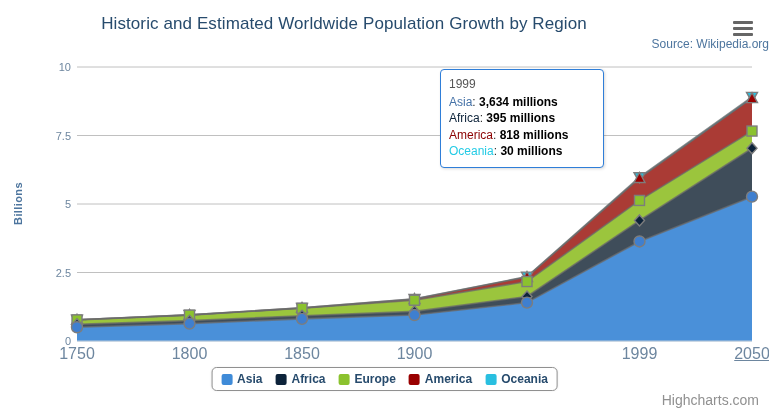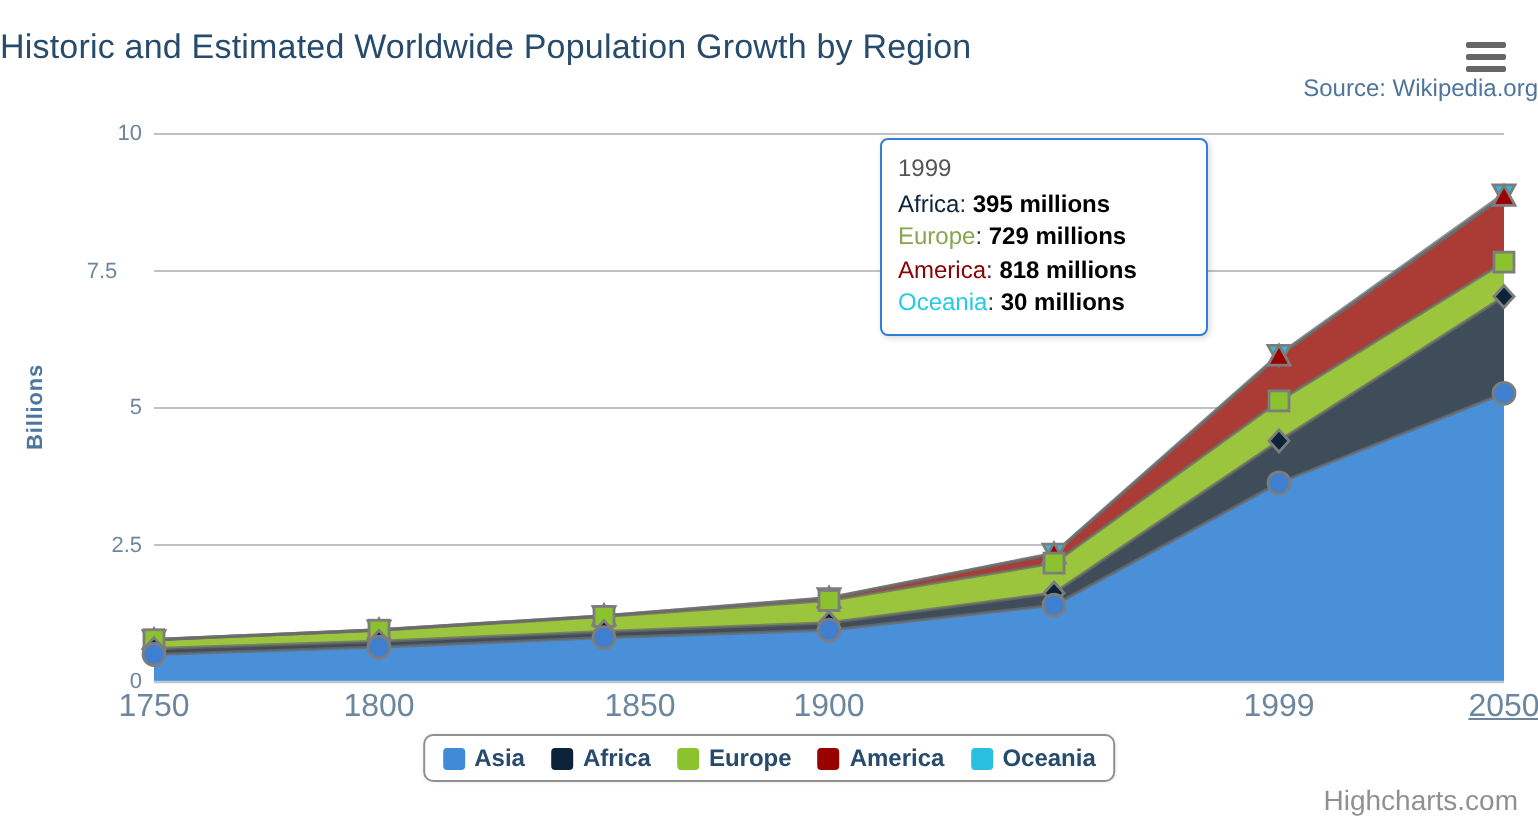--- a/index.html
+++ b/index.html
@@ -19,23 +19,24 @@
     position: absolute;
     left: 0; top: 0;
     width: 769px;
     height: 416px;
     background: #ffffff;
   }
 
   
   .chart-title {
     position: absolute;
-    left: 0;
+    left: 12px;
     top: 14px;
     width: 664px;
+    text-align: center;
     font-size: 17px;
     color: #274b6d;
     font-family: "Liberation Sans", sans-serif;
     letter-spacing: 0.1px;
   }
   .chart-subtitle {
     position: absolute;
     left: 0;
     top: 37px;
     width: 769px;
@@ -245,38 +246,38 @@
     <g id="axis">
         <line x1="77" x2="752" y1="341" y2="341" stroke="#b5c8da" stroke-width="1.2"></line>
       </g>
   </svg>
 
   <div class="ylabel-text">Billions</div>
   <div class="ytick-wrap" id="ytick-wrap">
       <div class="ytick" style="top: 341px;">0</div>
       <div class="ytick" style="top: 272.5px;">2.5</div>
       <div class="ytick" style="top: 204px;">5</div>
-      <div class="ytick" style="top: 135.5px; text-align: center;">7.5</div>
+      <div class="ytick" style="top: 135.5px;">7.5</div>
       <div class="ytick" style="top: 67px;">10</div>
     </div>
   <div id="xtick-wrap">
       <div class="xtick" style="left: 77px;">1750</div>
       <div class="xtick" style="left: 189.5px;">1800</div>
-      <div class="xtick" style="left: 302px; margin-left: 18px;">1850</div>
+      <div class="xtick" style="left: 302px;">1850</div>
       <div class="xtick" style="left: 414.5px;">1900</div>
       <div class="xtick" style="left: 527px; margin-top: 32px;">1950</div>
       <div class="xtick" style="left: 639.5px;">1999</div>
       <div class="xtick" style="left: 752px; text-decoration: underline;">2050</div>
     </div>
 
   <div class="tooltip-box">
     <div class="tt-header">1999</div>
     <div id="tooltip-rows">
+        <div class="tt-row"><span class="tt-name" style="color: rgb(69, 114, 167);">Asia</span><span>: </span><span class="tt-val">3,634 millions</span></div>
         <div class="tt-row"><span class="tt-name" style="color: rgb(13, 35, 58);">Africa</span><span>: </span><span class="tt-val">395 millions</span></div>
-        <div class="tt-row"><span class="tt-name" style="color: rgb(137, 165, 78);">Europe</span><span>: </span><span class="tt-val">729 millions</span></div>
         <div class="tt-row"><span class="tt-name" style="color: rgb(139, 0, 0);">America</span><span>: </span><span class="tt-val">818 millions</span></div>
         <div class="tt-row"><span class="tt-name" style="color: rgb(36, 203, 229);">Oceania</span><span>: </span><span class="tt-val">30 millions</span></div>
       </div>
   </div>
 
   <div class="legend" id="legend">
       <div class="legend-item">
         <span class="legend-swatch" style="background: rgb(63, 139, 216);"></span>
         <span>Asia</span>
       </div>

